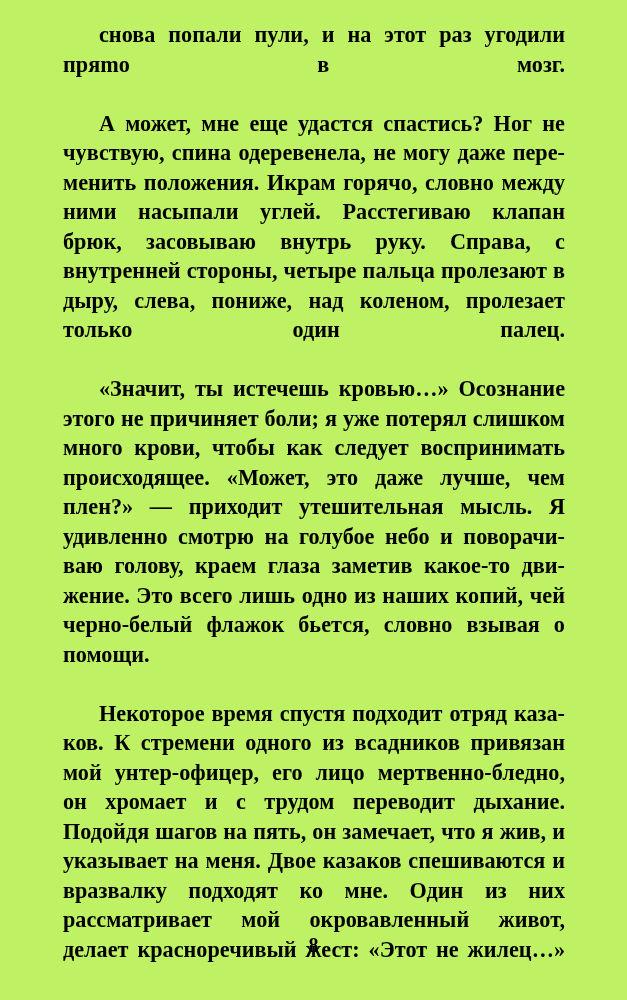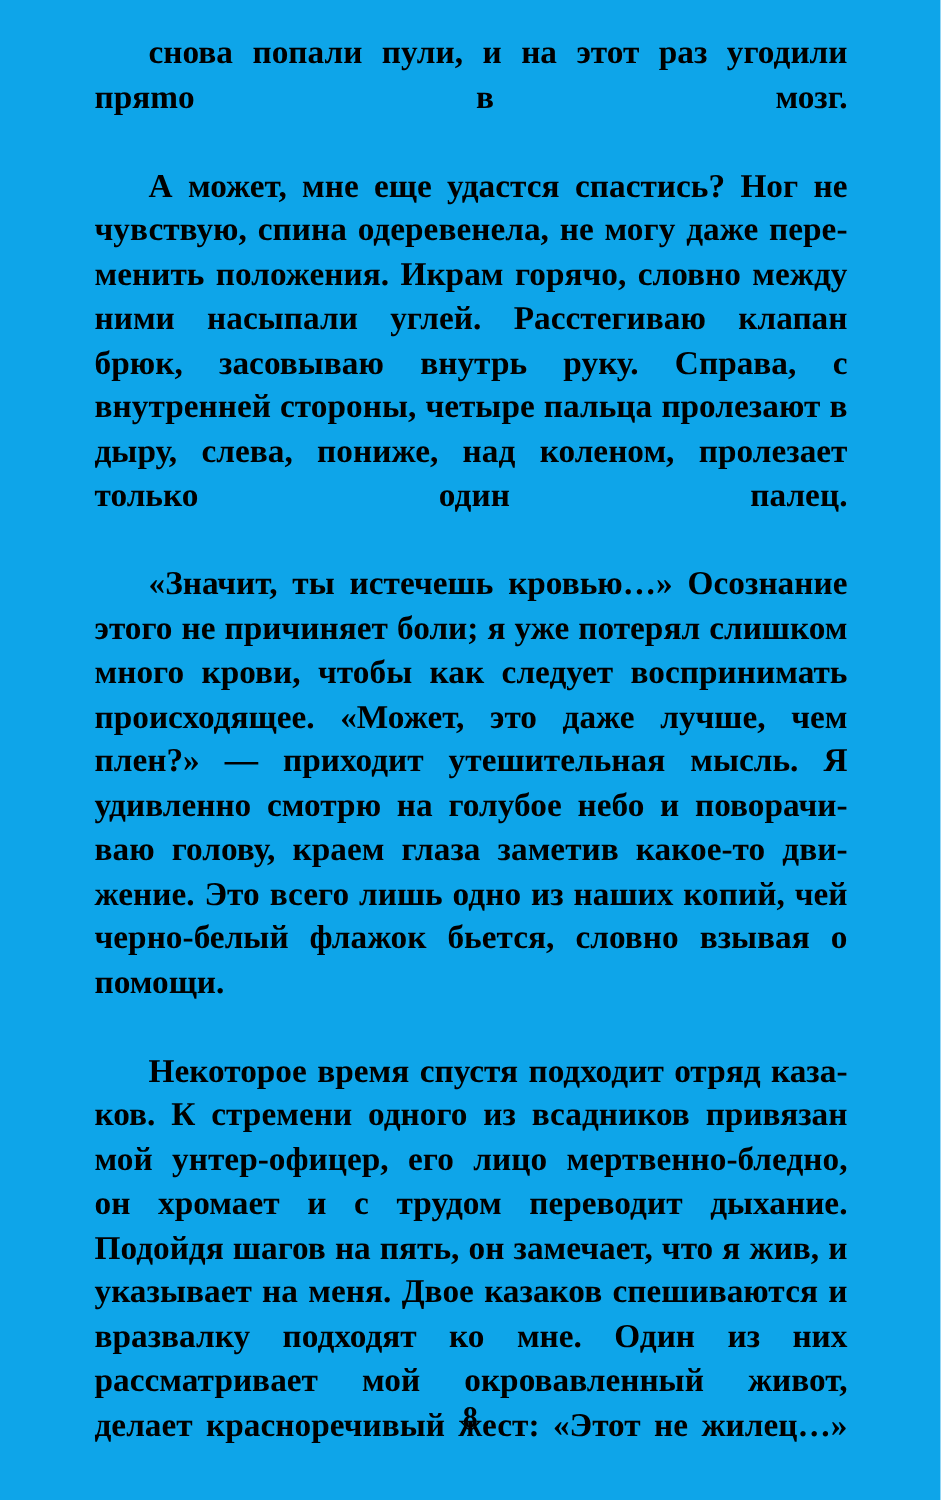--- a/index.html
+++ b/index.html
@@ -6,21 +6,21 @@
   html, body {
     margin: 0;
     padding: 0;
     background: #ffffff;
   }
 
   .page {
     position: relative;
     width: 627px;
     height: 1000px;
-    background: #0ea5e9;
+    background: #bef264;
     overflow: hidden;
     font-family: "Liberation Serif", "DejaVu Serif", serif;
     color: #000000;
     -webkit-font-smoothing: none;
   }
 
   
   .text-block {
     position: absolute;
     left: 63px;

